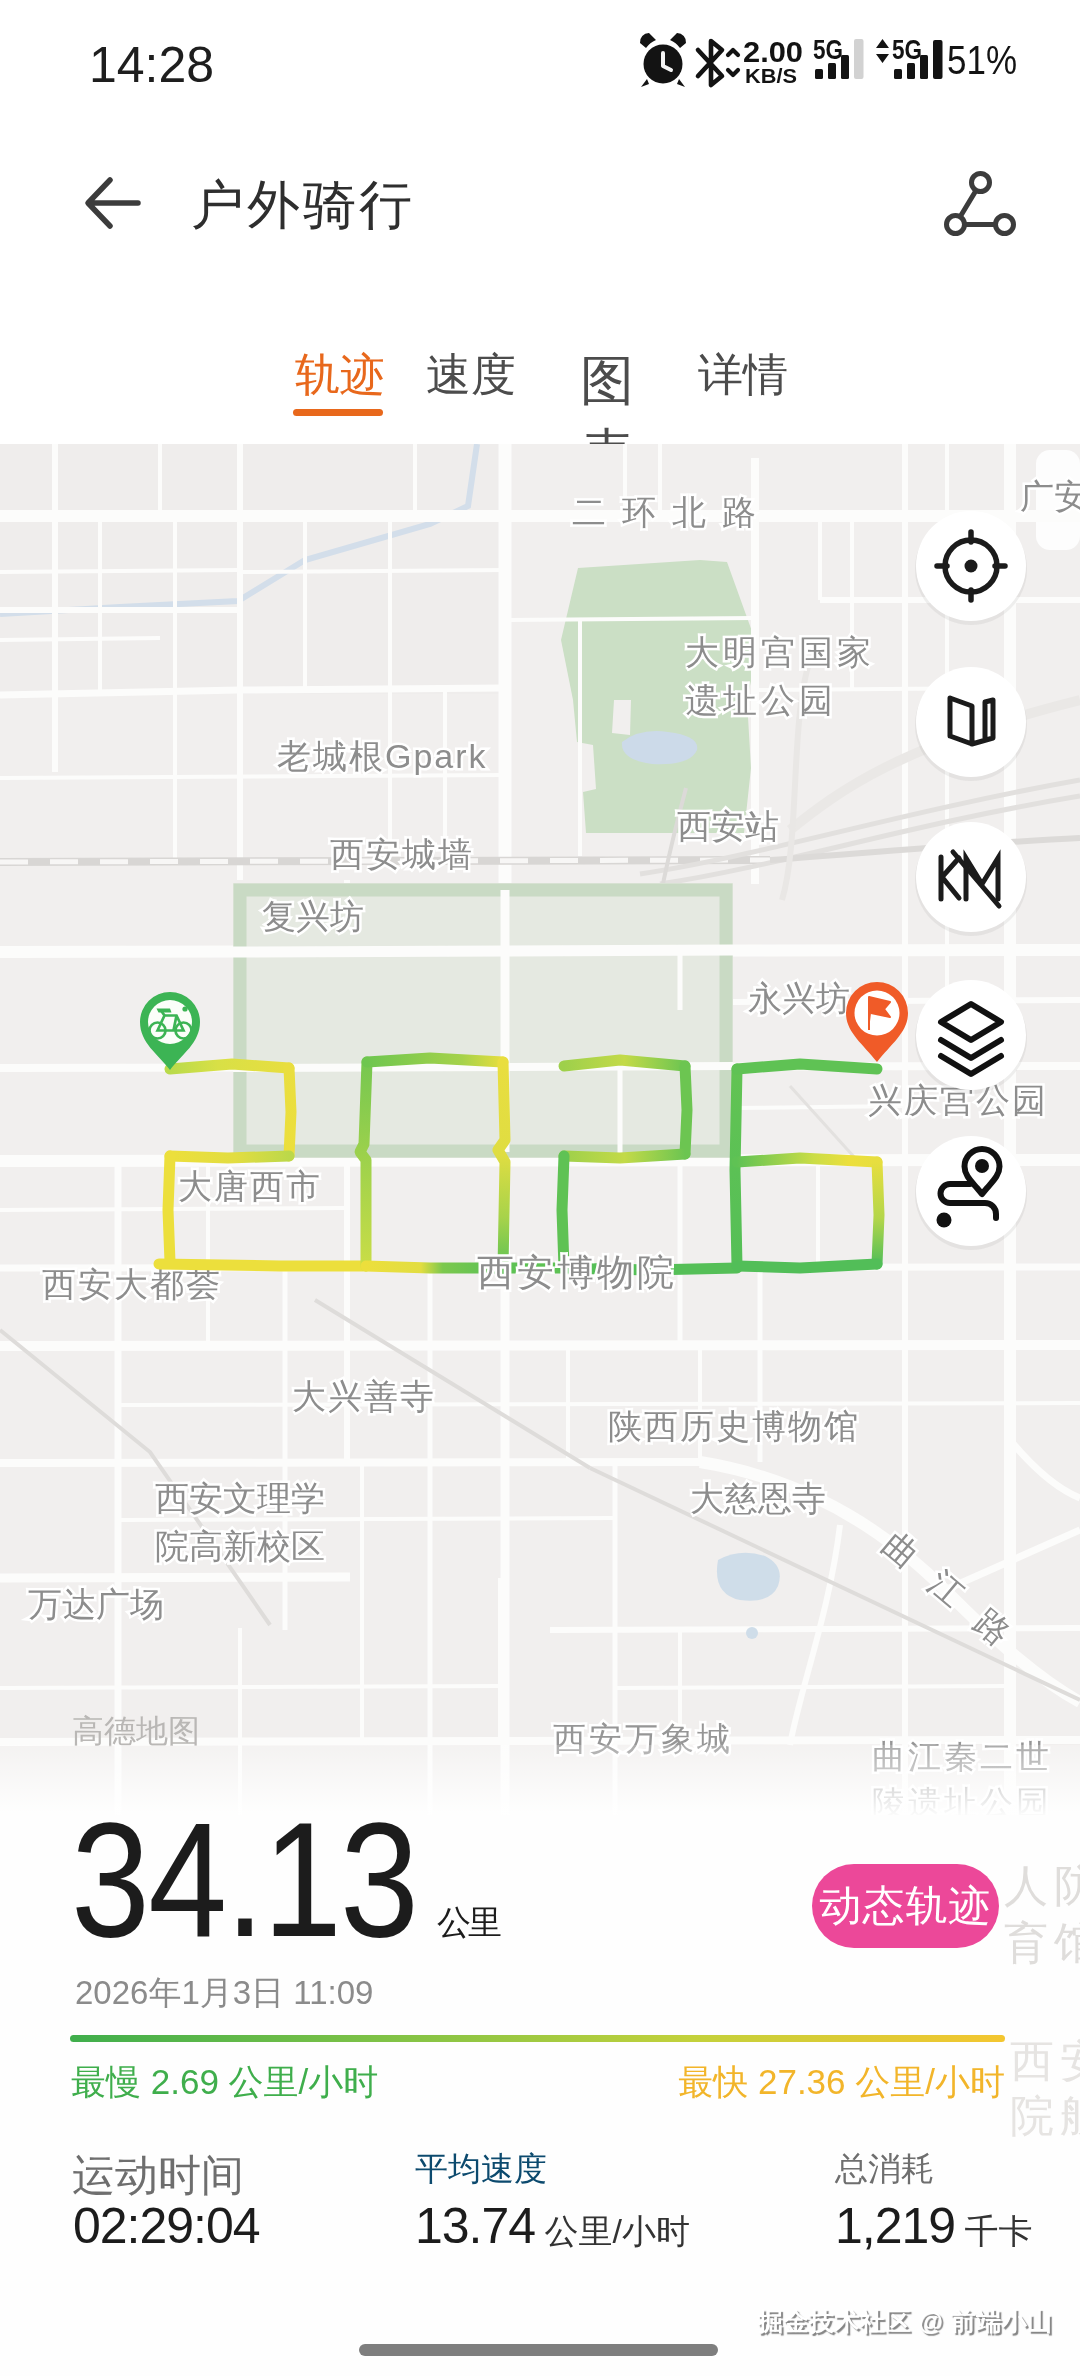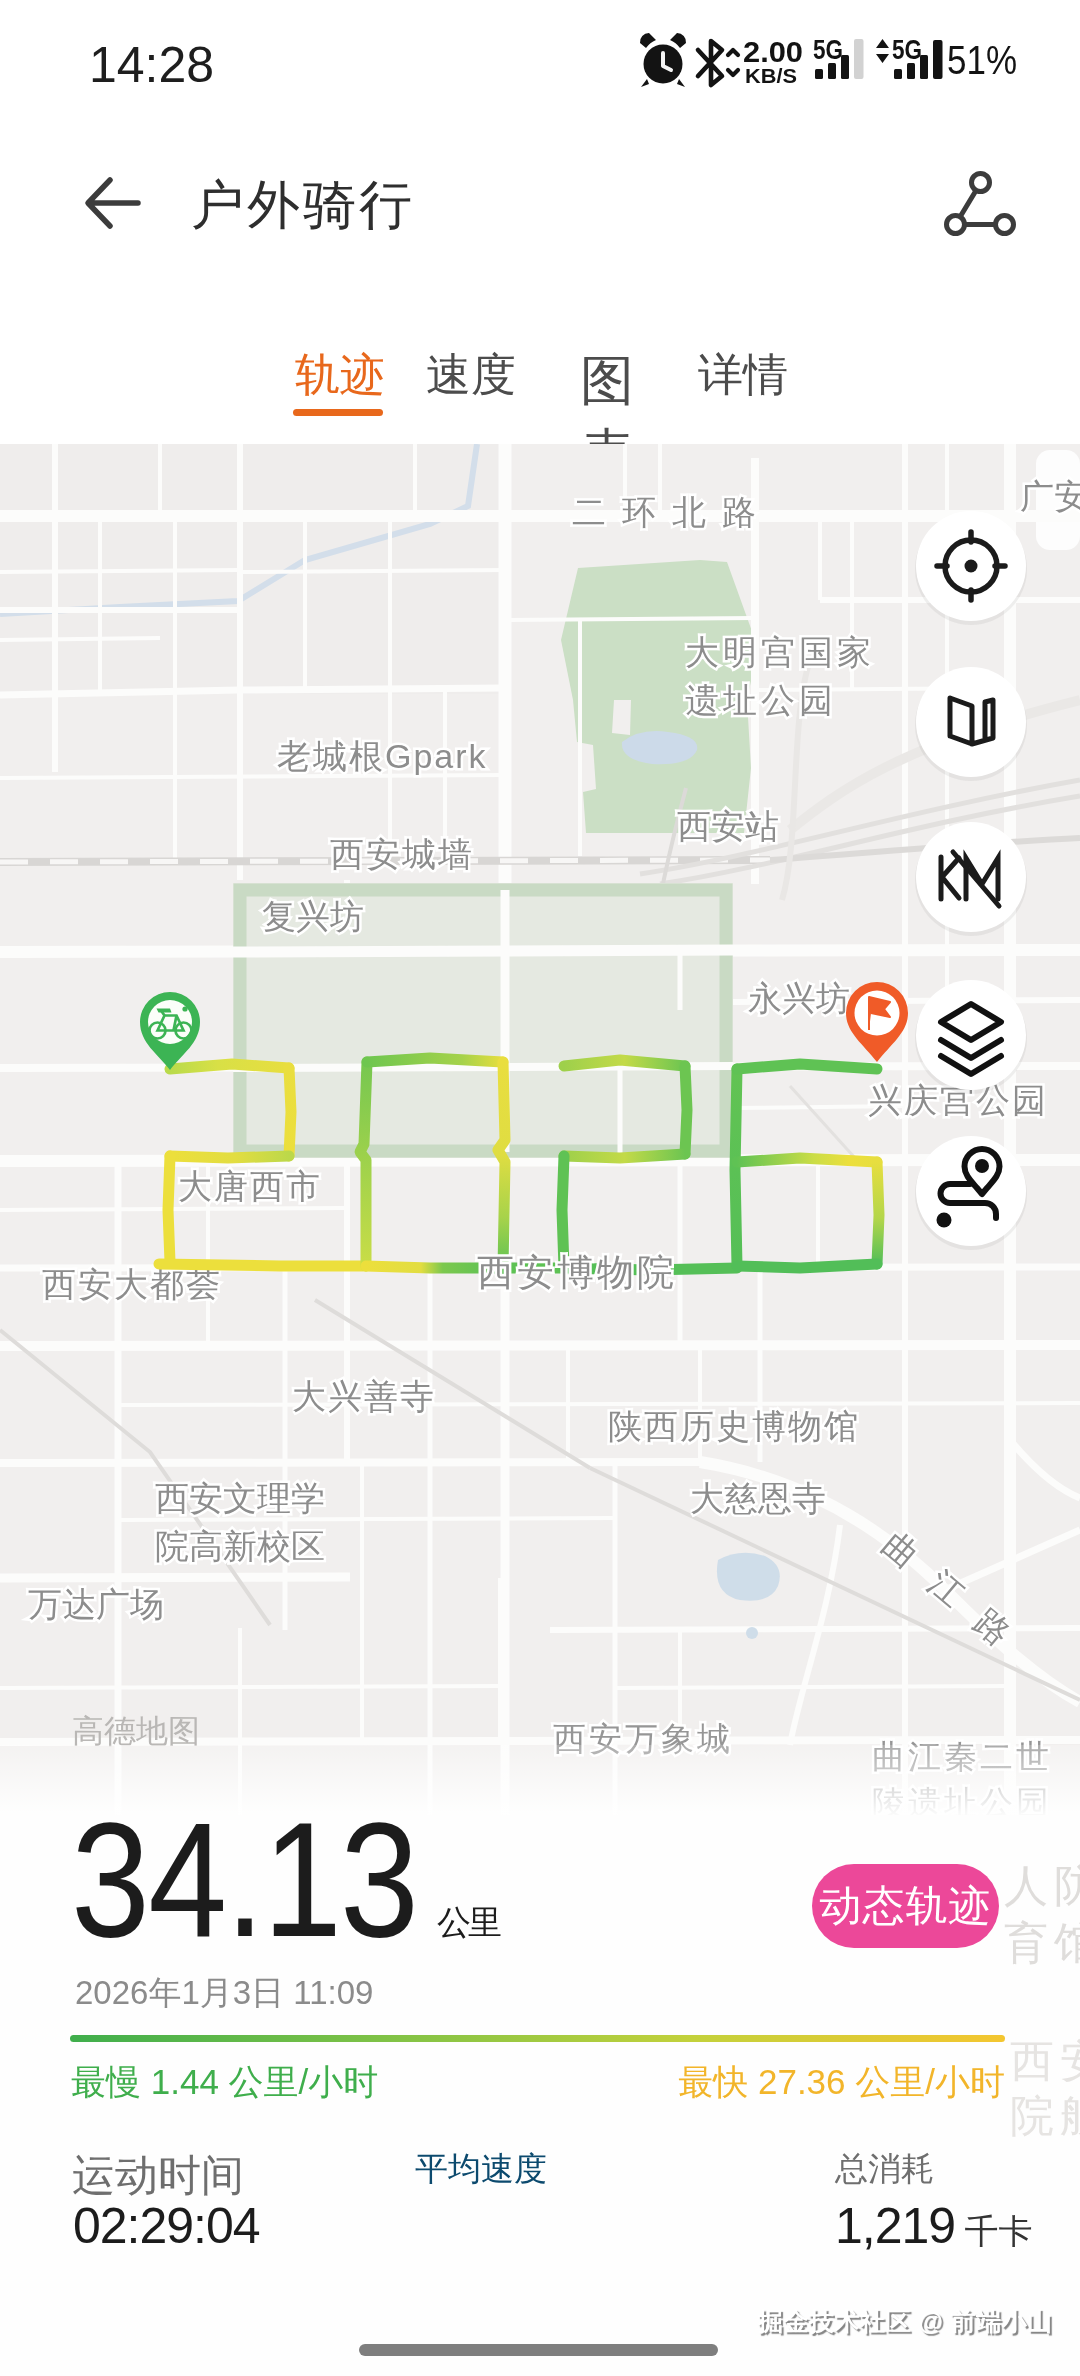--- a/index.html
+++ b/index.html
@@ -442,30 +442,31 @@
   <div class="abs" style="left:71px;top:41px;font-size:163px;color:#1c1c1c;letter-spacing:-2px;transform:scale(0.87,1);transform-origin:0 0;">34.13</div>
 
   <div class="abs" style="left:437px;top:155px;font-size:34px;color:#1c1c1c;letter-spacing:-3px;">公里</div>
 
   <div class="abs" style="left:75px;top:226px;font-size:33px;color:#8b8b8b;">2026年1月3日 11:09</div>
 
   <div class="abs" style="left:812px;top:119px;width:187px;height:84px;border-radius:42px;background:#ec4899;color:#fff;font-size:42px;text-align:center;line-height:84px;letter-spacing:1px;">动态轨迹</div>
 
   <div class="abs" style="left:70px;top:290px;width:935px;height:7px;border-radius:4px;background:linear-gradient(to right,#3fae4c,#7fc246,#c3d13b,#f4c630);"></div>
 
-  <div class="abs" style="left:71px;top:314px;font-size:35px;color:#3fae4c;">最慢 1.44 公里/小时</div>
+  <div class="abs" style="left:71px;top:314px;font-size:35px;color:#3fae4c;">最慢 2.69 公里/小时</div>
 
   <div class="abs" style="left:605px;top:314px;width:400px;font-size:35px;color:#f2b52a;text-align:right;">最快 27.36 公里/小时</div>
 
   <div class="abs" style="left:72px;top:402px;font-size:43px;color:#6e6e6e;letter-spacing:0px;">运动时间</div>
 
   <div class="abs" style="left:73px;top:452px;font-size:50px;color:#1c1c1c;letter-spacing:-1px;">02:29:04</div>
 
   <div class="abs" style="left:415px;top:402px;font-size:33px;color:#0c4a6e;letter-spacing:0px;">平均速度</div>
 
+  <div class="abs" style="left:415px;top:452px;font-size:50px;color:#1c1c1c;letter-spacing:-1px;">13.74<span style="font-size:34px;color:#333;letter-spacing:0;"> 公里/小时</span></div>
 
   <div class="abs" style="left:835px;top:402px;font-size:33px;color:#6e6e6e;letter-spacing:0px;">总消耗</div>
 
   <div class="abs" style="left:835px;top:452px;font-size:50px;color:#1c1c1c;letter-spacing:-1px;">1,219<span style="font-size:34px;color:#333;letter-spacing:0;"> 千卡</span></div>
 
   <div class="abs" style="left:758px;top:560px;font-size:25px;font-weight:bold;color:#fff;text-shadow:2px 2px 1px rgba(110,110,110,0.85);white-space:nowrap;letter-spacing:0.5px;">掘金技术社区 @ 前端小山</div>
 </div>
 
 <div class="abs" style="left:359px;top:2344px;width:359px;height:12px;border-radius:6px;background:#7e7e7e;"></div>
 

